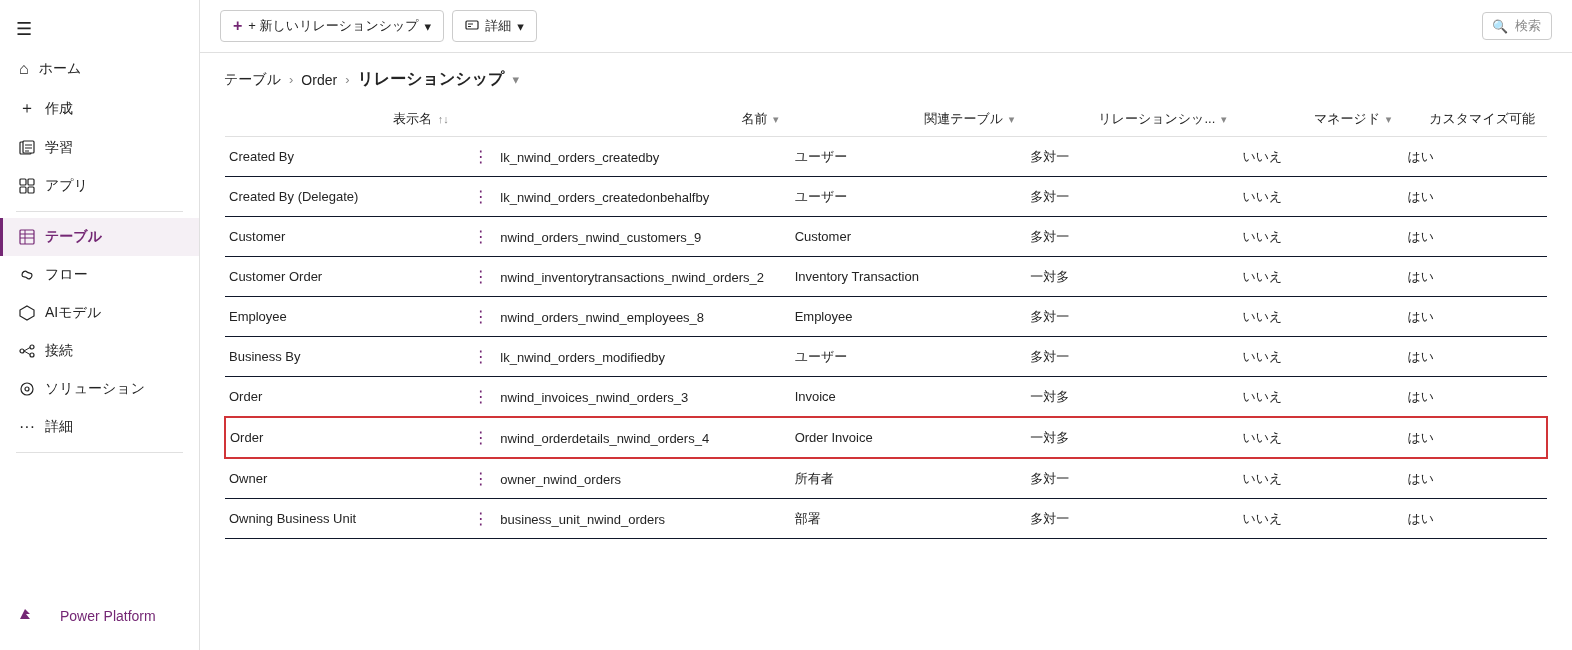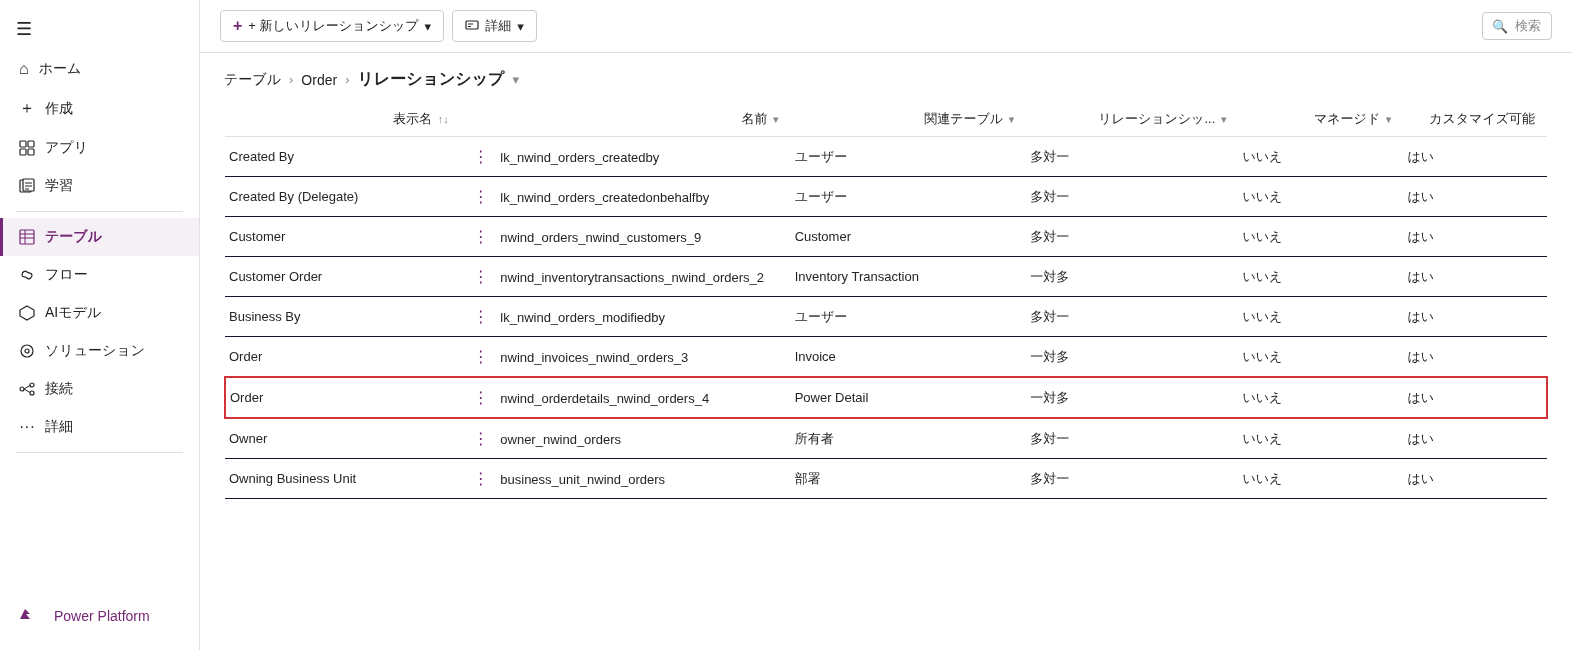--- a/index.html
+++ b/index.html
@@ -39,21 +39,21 @@
     }
     .sidebar-item .icon { font-size: 16px; display: flex; align-items: center; }
     .sidebar-divider { height: 1px; background: #e0e0e0; margin: 6px 16px; }
     .sidebar-bottom {
       margin-top: auto;
       padding: 10px 16px 16px;
     }
     .power-platform-item {
       display: flex;
       align-items: center;
-      gap: 20px;
+      gap: 26px;
       cursor: pointer;
       padding: 8px 0;
       color: #742774;
       font-size: 14px;
     }
 
     
     .main {
       flex: 1;
       display: flex;
@@ -181,41 +181,41 @@
   <div class="sidebar-item">
     <span class="icon">⌂</span>
     <span>ホーム</span>
   </div>
   <div class="sidebar-item">
     <span class="icon">＋</span>
     <span>作成</span>
   </div>
   <div class="sidebar-item">
     <span class="icon">
-      <svg width="16" height="16" viewBox="0 0 16 16" fill="none">
-        <rect x="1" y="1" width="6" height="6" rx="1" stroke="#242424" stroke-width="1.2" fill="none"></rect>
-        <rect x="9" y="1" width="6" height="6" rx="1" stroke="#242424" stroke-width="1.2" fill="none"></rect>
-        <rect x="1" y="9" width="6" height="6" rx="1" stroke="#242424" stroke-width="1.2" fill="none"></rect>
-        <rect x="9" y="9" width="6" height="6" rx="1" stroke="#242424" stroke-width="1.2" fill="none"></rect>
-      </svg>
-    </span>
-    <span>アプリ</span>
-  </div>
-  <div class="sidebar-item">
-    <span class="icon">
       <svg width="16" height="16" viewBox="0 0 16 16" fill="none" xmlns="http://www.w3.org/2000/svg">
         <rect x="1" y="2" width="11" height="12" rx="1" stroke="#242424" stroke-width="1.2" fill="none"></rect>
         <rect x="4" y="1" width="11" height="12" rx="1" stroke="#242424" stroke-width="1.2" fill="white"></rect>
         <line x1="6" y1="5" x2="13" y2="5" stroke="#242424" stroke-width="1"></line>
         <line x1="6" y1="8" x2="13" y2="8" stroke="#242424" stroke-width="1"></line>
         <line x1="6" y1="11" x2="10" y2="11" stroke="#242424" stroke-width="1"></line>
       </svg>
     </span>
     <span>学習</span>
   </div>
+  <div class="sidebar-item">
+    <span class="icon">
+      <svg width="16" height="16" viewBox="0 0 16 16" fill="none">
+        <rect x="1" y="1" width="6" height="6" rx="1" stroke="#242424" stroke-width="1.2" fill="none"></rect>
+        <rect x="9" y="1" width="6" height="6" rx="1" stroke="#242424" stroke-width="1.2" fill="none"></rect>
+        <rect x="1" y="9" width="6" height="6" rx="1" stroke="#242424" stroke-width="1.2" fill="none"></rect>
+        <rect x="9" y="9" width="6" height="6" rx="1" stroke="#242424" stroke-width="1.2" fill="none"></rect>
+      </svg>
+    </span>
+    <span>アプリ</span>
+  </div>
 
   <div class="sidebar-divider"></div>
 
   <div class="sidebar-item active">
     <span class="icon">
       <svg width="16" height="16" viewBox="0 0 16 16" fill="none">
         <rect x="1" y="1" width="14" height="14" rx="1" stroke="#742774" stroke-width="1.2" fill="none"></rect>
         <line x1="1" y1="5" x2="15" y2="5" stroke="#742774" stroke-width="1"></line>
         <line x1="1" y1="9" x2="15" y2="9" stroke="#742774" stroke-width="1"></line>
         <line x1="6" y1="1" x2="6" y2="15" stroke="#742774" stroke-width="1"></line>
@@ -231,41 +231,41 @@
     </span>
     <span>フロー</span>
   </div>
   <div class="sidebar-item">
     <span class="icon">
       <svg width="16" height="16" viewBox="0 0 16 16" fill="none">
         <polygon points="8,1 15,5 15,11 8,15 1,11 1,5" stroke="#242424" stroke-width="1.2" fill="none"></polygon>
       </svg>
     </span>
     <span>AIモデル</span>
-  </div>
-  <div class="sidebar-item">
-    <span class="icon">
-      <svg width="16" height="16" viewBox="0 0 16 16" fill="none">
-        <circle cx="8" cy="8" r="6" stroke="#242424" stroke-width="1.2" fill="none"></circle>
-        <circle cx="8" cy="8" r="2" stroke="#242424" stroke-width="1.2" fill="none"></circle>
-      </svg>
-    </span>
-    <span>ソリューション</span>
   </div>
   <div class="sidebar-item">
     <span class="icon">
       <svg width="16" height="16" viewBox="0 0 16 16" fill="none">
         <circle cx="3" cy="8" r="2" stroke="#242424" stroke-width="1.2" fill="none"></circle>
         <circle cx="13" cy="4" r="2" stroke="#242424" stroke-width="1.2" fill="none"></circle>
         <circle cx="13" cy="12" r="2" stroke="#242424" stroke-width="1.2" fill="none"></circle>
         <line x1="5" y1="8" x2="11" y2="4.5" stroke="#242424" stroke-width="1"></line>
         <line x1="5" y1="8" x2="11" y2="11.5" stroke="#242424" stroke-width="1"></line>
       </svg>
     </span>
     <span>接続</span>
+  </div>
+  <div class="sidebar-item">
+    <span class="icon">
+      <svg width="16" height="16" viewBox="0 0 16 16" fill="none">
+        <circle cx="8" cy="8" r="6" stroke="#242424" stroke-width="1.2" fill="none"></circle>
+        <circle cx="8" cy="8" r="2" stroke="#242424" stroke-width="1.2" fill="none"></circle>
+      </svg>
+    </span>
+    <span>ソリューション</span>
   </div>
   <div class="sidebar-item">
     <span class="icon">···</span>
     <span>詳細</span>
   </div>
 
   <div class="sidebar-divider"></div>
 
   <div class="sidebar-bottom">
     <div class="power-platform-item">
@@ -385,20 +385,31 @@
     <td class="col-name">
       <span class="dots-menu">⋮</span>
       nwind_inventorytransactions_nwind_orders_2
     </td>
     <td class="col-related">Inventory Transaction</td>
     <td class="col-relation">一対多</td>
     <td class="col-managed">いいえ</td>
     <td class="col-customizable">はい</td>
   </tr>
           <tr>
+    <td class="col-display">Employee</td>
+    <td class="col-name">
+      <span class="dots-menu">⋮</span>
+      nwind_orders_nwind_employees_8
+    </td>
+    <td class="col-related">Employee</td>
+    <td class="col-relation">多対一</td>
+    <td class="col-managed">いいえ</td>
+    <td class="col-customizable">はい</td>
+  </tr>
+          <tr>
     <td class="col-display">Business By</td>
     <td class="col-name">
       <span class="dots-menu">⋮</span>
       lk_nwind_orders_modifiedby
     </td>
     <td class="col-related">ユーザー</td>
     <td class="col-relation">多対一</td>
     <td class="col-managed">いいえ</td>
     <td class="col-customizable">はい</td>
   </tr>
@@ -412,21 +423,21 @@
     <td class="col-relation">一対多</td>
     <td class="col-managed">いいえ</td>
     <td class="col-customizable">はい</td>
   </tr>
           <tr style="border: 2px solid rgb(209, 52, 56); outline: rgb(209, 52, 56) solid 2px; outline-offset: -1px;">
     <td class="col-display">Order</td>
     <td class="col-name">
       <span class="dots-menu">⋮</span>
       nwind_orderdetails_nwind_orders_4
     </td>
-    <td class="col-related">Power Detail</td>
+    <td class="col-related">Order Invoice</td>
     <td class="col-relation">一対多</td>
     <td class="col-managed">いいえ</td>
     <td class="col-customizable">はい</td>
   </tr>
           <tr>
     <td class="col-display">Owner</td>
     <td class="col-name">
       <span class="dots-menu">⋮</span>
       owner_nwind_orders
     </td>

